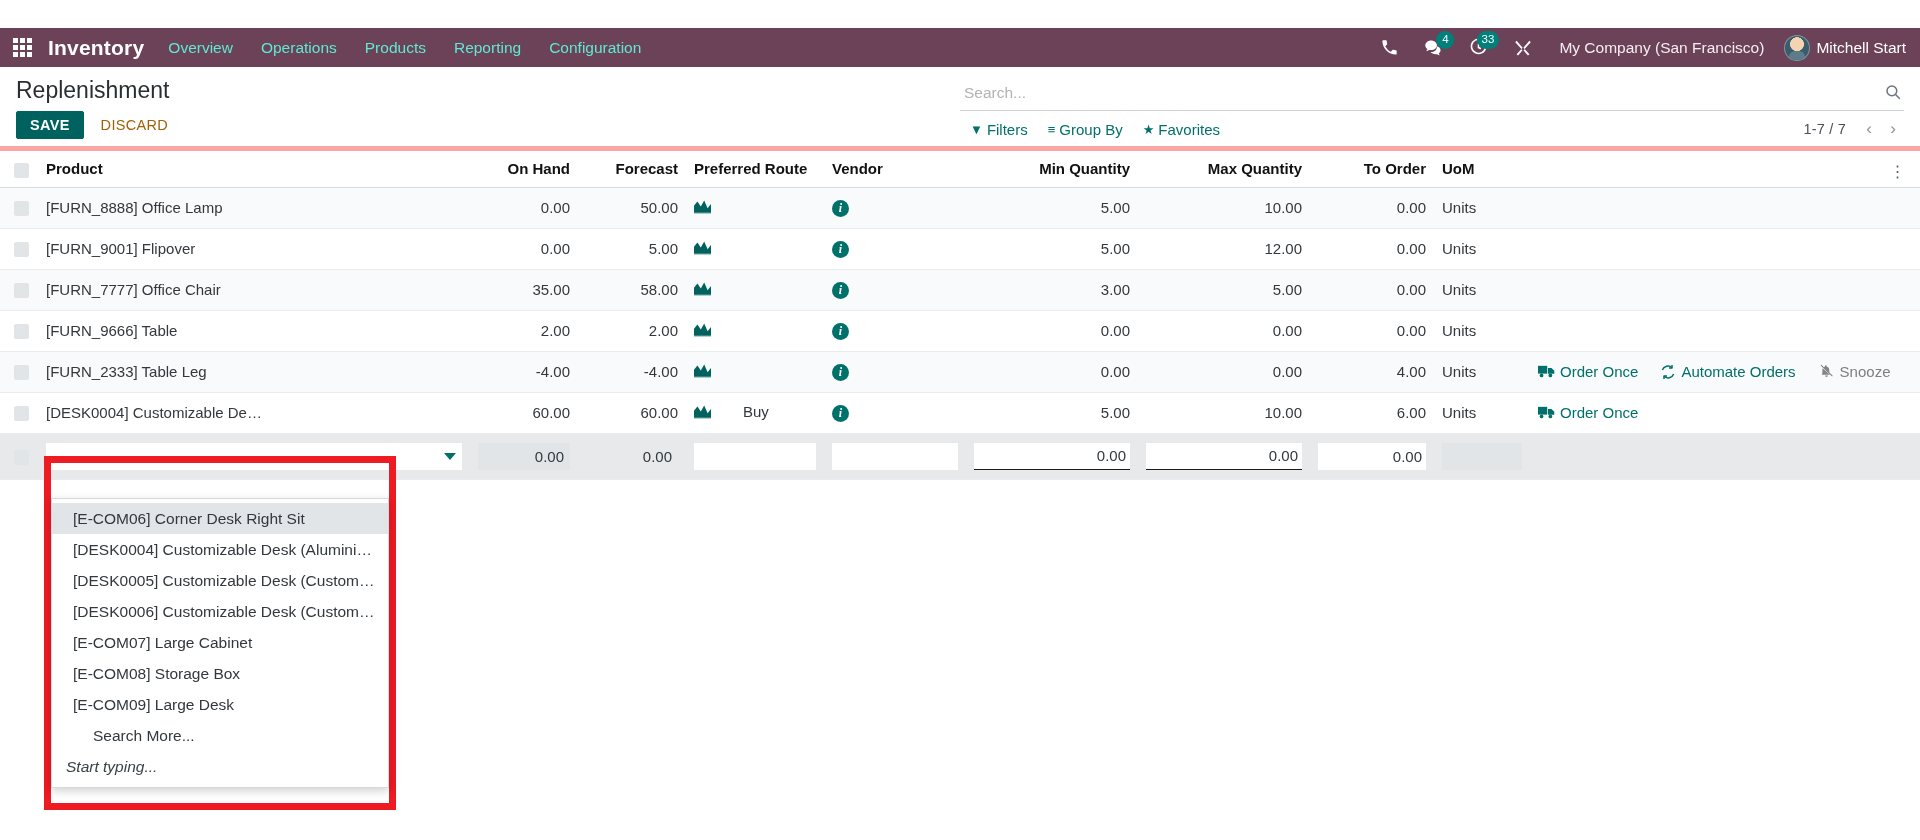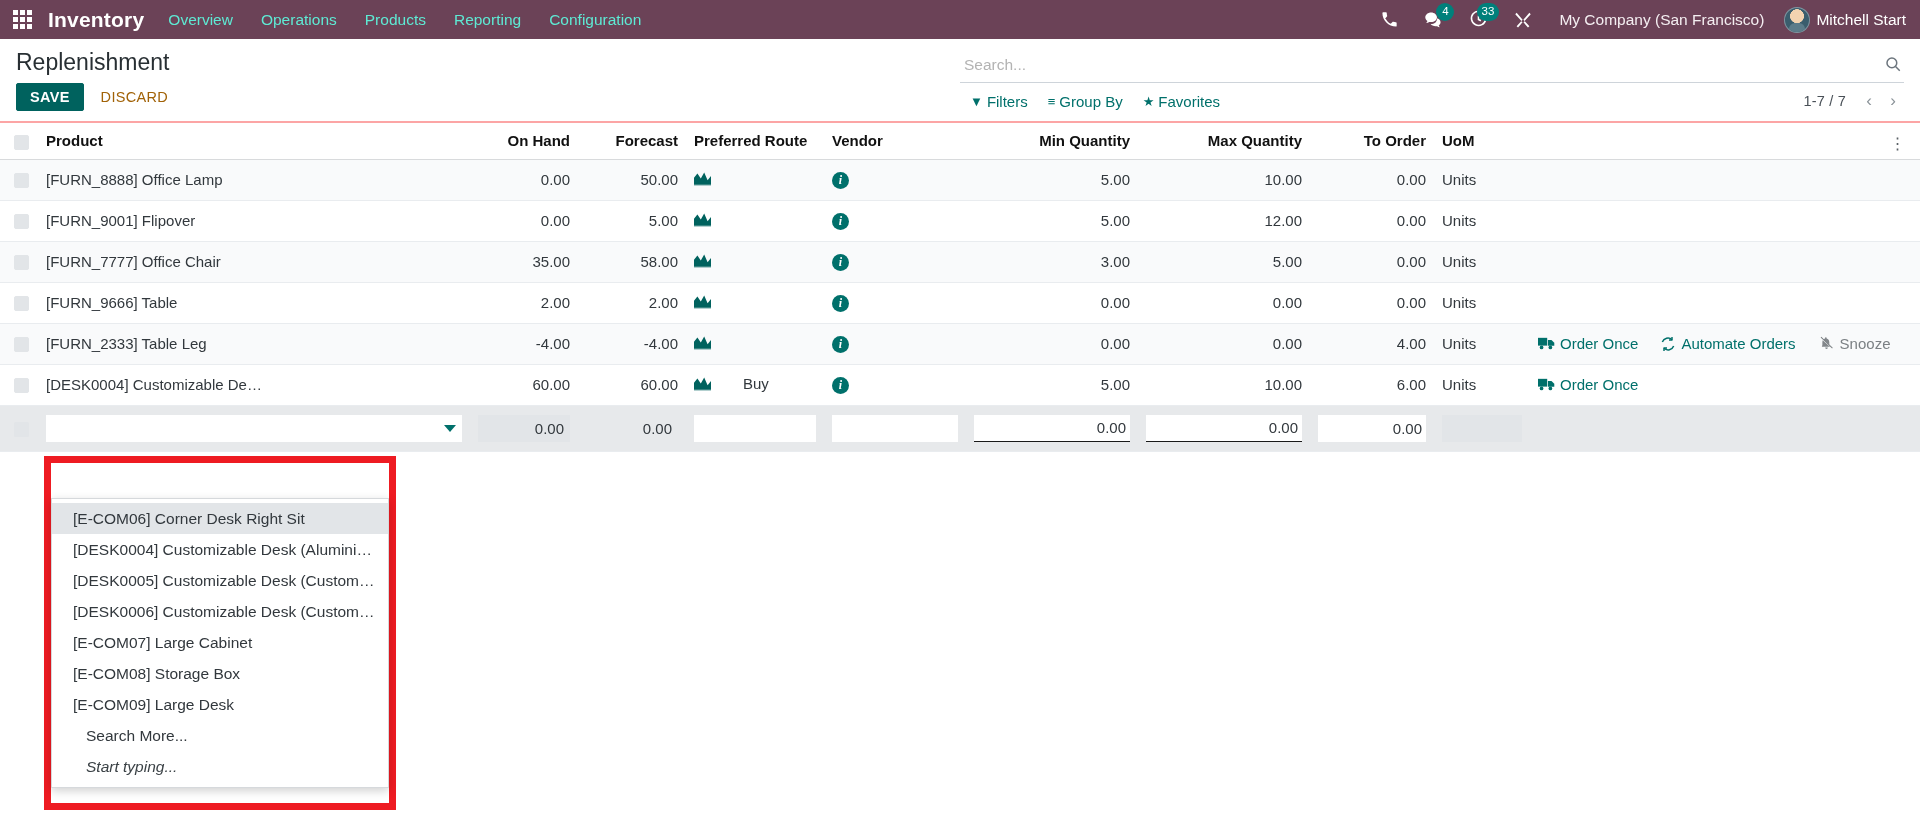--- a/index.html
+++ b/index.html
@@ -14,20 +14,21 @@
   
   #navbar {
     height: 39px;
     background: #6b4257;
     display: flex;
     align-items: center;
     color: #ffffff;
     font-size: 16px;
     position: relative;
     z-index: 60;
+    margin-top: 28px;
   }
   .apps-grid {
     width: 44px; height: 39px;
     display: flex; align-items: center; justify-content: center;
     cursor: pointer;
   }
   .apps-grid .gridbox {
     display: grid;
     grid-template-columns: repeat(3, 5px);
     grid-template-rows: repeat(3, 5px);
@@ -87,21 +88,21 @@
   }
   #avatar::after {
     content:""; position:absolute; left:4px; right:4px; bottom:0; height:9px;
     background:#5c7c8a; border-radius: 6px 6px 0 0;
   }
   #user-name { font-size: 15.5px; color: #fff; }
 
   
   #control-panel {
     background: #fff;
-    border-bottom: 2px solid #fca5a5;
+    border-bottom: 5px solid #fca5a5;
     padding: 0;
     position: relative;
     height: 84px;
   }
   #cp-left { position: absolute; left: 16px; top: 8px; }
   #page-title {
     font-size: 23px; color: #282f33; font-weight: normal;
     line-height: 30px;
   }
   #cp-buttons { margin-top: 6px; display: flex; align-items: center; gap: 6px; }
@@ -302,22 +303,22 @@
   }
   .ac-item {
     padding: 5px 12px 5px 21px;
     cursor: pointer;
     white-space: nowrap;
     overflow: hidden;
     text-overflow: ellipsis;
     line-height: 21px;
   }
   .ac-item.active { background: #e2e5e8; }
-  .ac-item.sub { padding-left: 34px; }
-  .ac-item.hint { padding-left: 34px; font-style: italic; color: #3b4246; cursor: default; }
+  .ac-item.sub { padding-left: 34px; margin-left: 7px; }
+  .ac-item.hint { padding-left: 14px; font-style: italic; color: #3b4246; cursor: default; }
   #below-table {
     position: absolute; left: 0; right: 0;
     top: 452px; bottom: 0;
     background: #ffffff;
     z-index: 1;
   }
   #below-table-inner {
     position:absolute; left:0; right:0; top:40px; bottom:0;
     background:#f1f2f4;
   }

